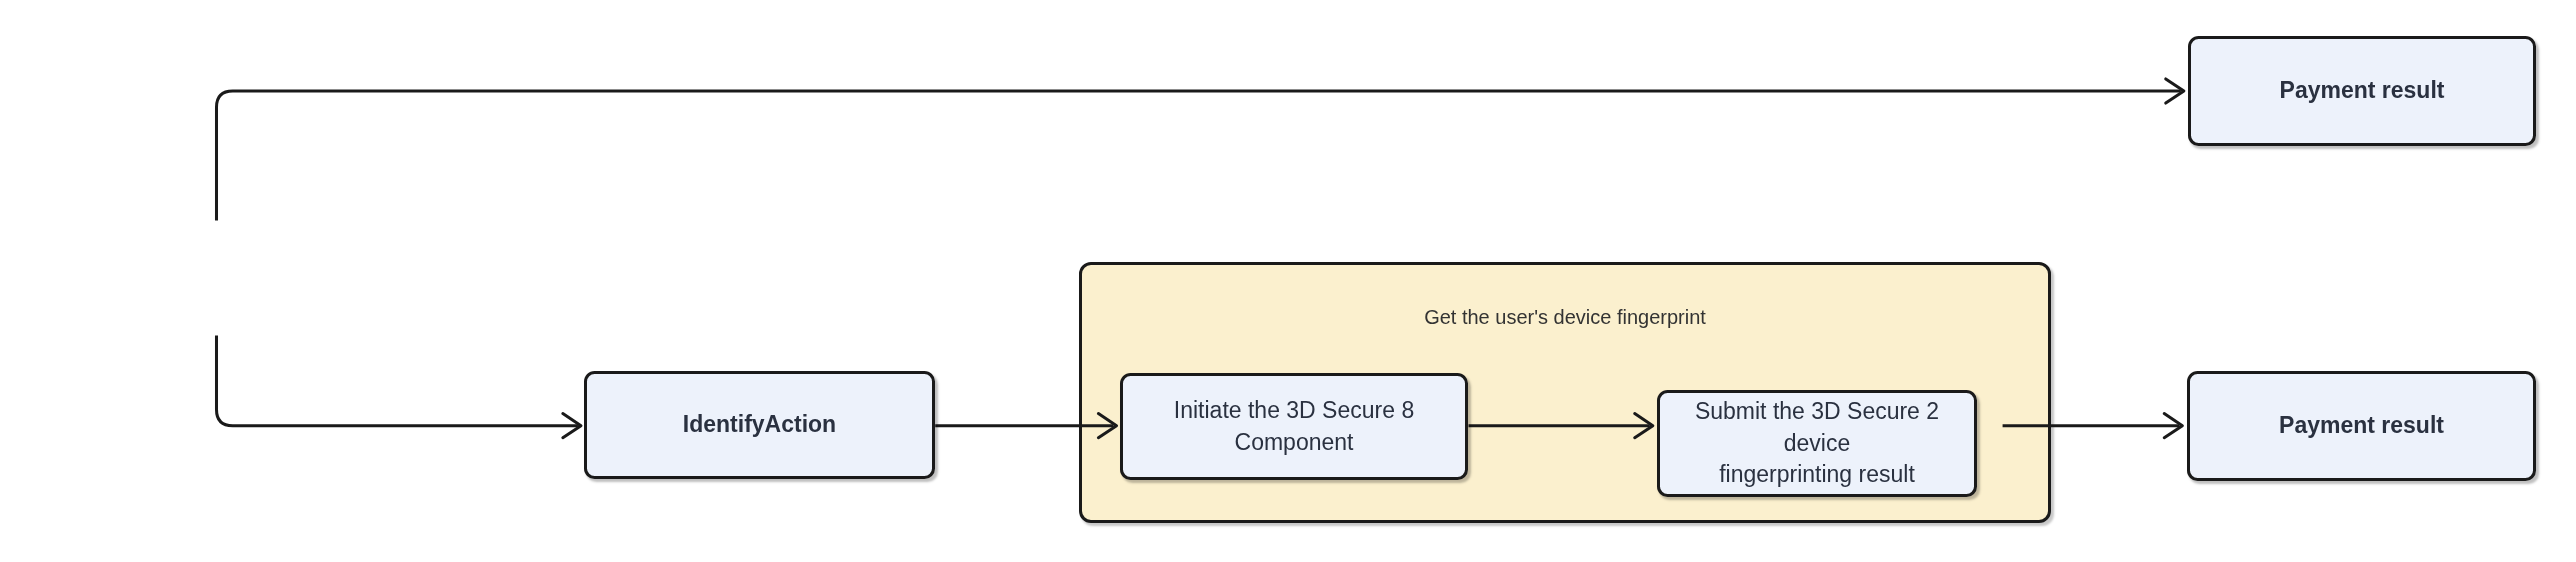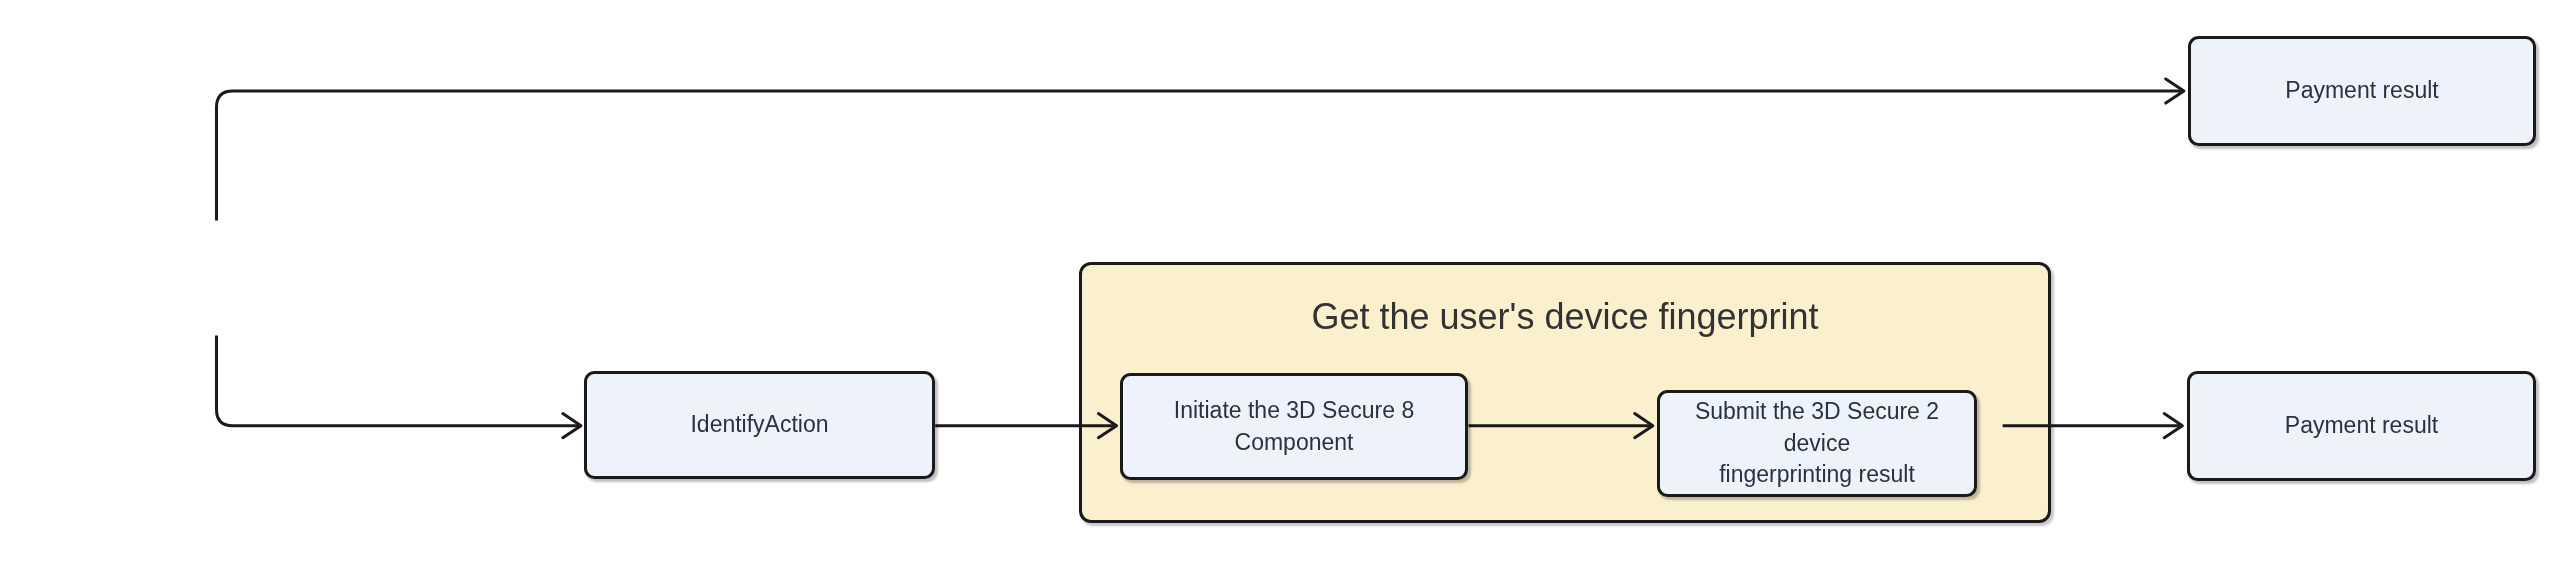--- a/index.html
+++ b/index.html
@@ -46,21 +46,21 @@
     box-shadow:2.3px 3px 2.3px rgba(0,0,0,0.22);
     z-index:1;
   }
   .subgraph-title{
     position:absolute;
     left:1079px;top:262px;
     width:972px;height:110px;
     display:flex;
     align-items:center;
     justify-content:center;
-    font-size:36px;
+    font-size:20px;
     color:var(--title-text);
     z-index:3;
     pointer-events:none;
   }
   .node{
     position:absolute;
     box-sizing:border-box;
     display:flex;
     align-items:center;
     justify-content:center;
@@ -69,21 +69,21 @@
     border:3.8px solid var(--node-border);
     border-radius:10.6px;
     box-shadow:2.3px 3px 2.3px rgba(0,0,0,0.25);
     color:var(--text);
     font-size:23px;
     line-height:1.38;
     white-space:pre-line;
     padding:0 7.6px;
     z-index:4;
   }
-  .node.bold{font-weight:normal;}
+  .node.bold{font-weight:bold;}
   .node.submit-request   {left:38px;  top:221px; width:356px; height:115px;}
   .node.payment-top      {left:2188px;top:36px;  width:348px; height:110px;}
   .node.identify-action  {left:584px; top:371px; width:351px; height:108px;}
   .node.initiate         {left:1120px;top:373px; width:348px; height:107px;}
   .node.fingerprint      {left:1657px;top:390px; width:320px; height:107px;}
   .node.payment-bottom   {left:2187px;top:371px; width:349px; height:110px;}
 </style>
 </head>
 <body>
 

